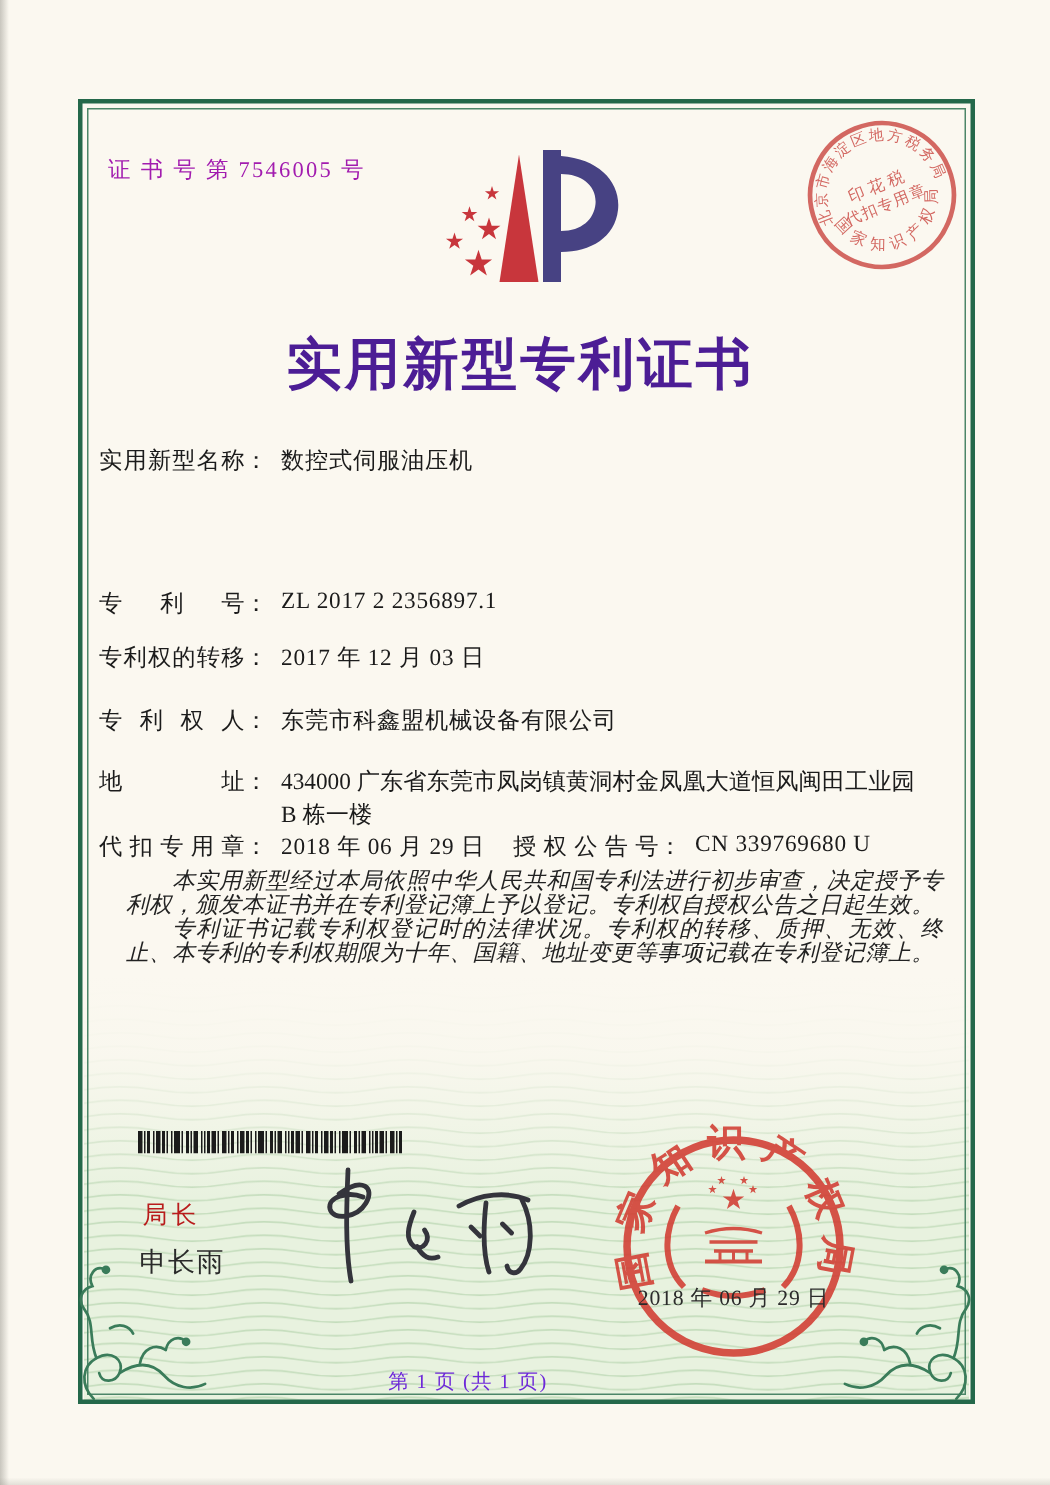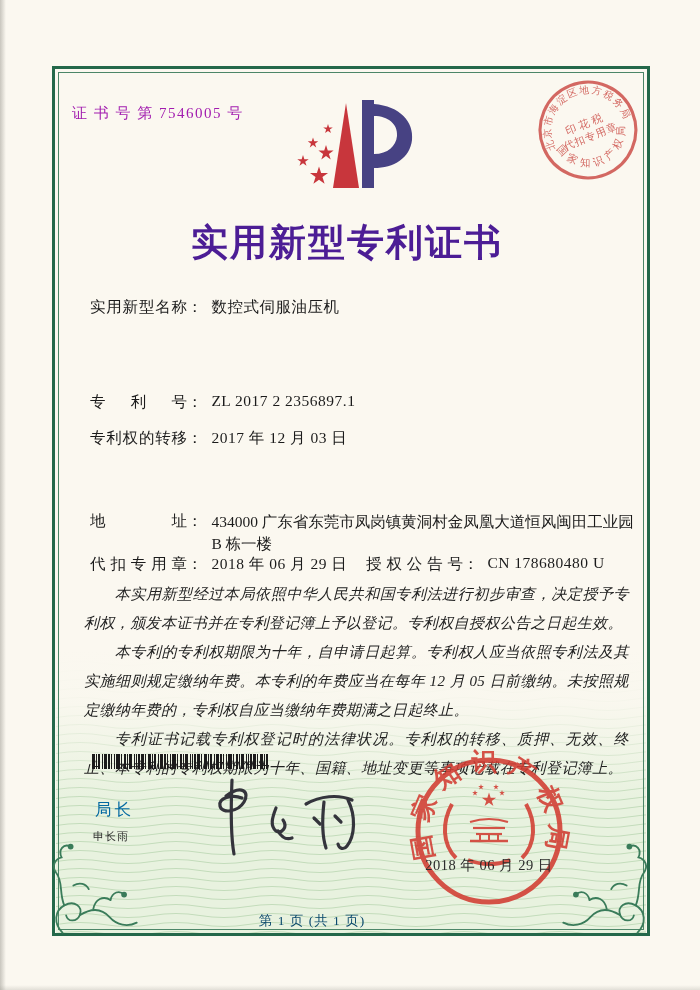--- a/index.html
+++ b/index.html
@@ -31,50 +31,50 @@
 
   .cert-no { position:absolute; left:72px; top:104px; z-index:3;
     font-size:15px; letter-spacing:1.5px; color:#a21caf; }
 
   .logo { position:absolute; left:286px; top:96px; z-index:3; }
 
   .title { position:absolute; left:50%; top:206px; transform:translateX(-51%); z-index:3;
     font-size:37px; font-weight:600; letter-spacing:2px; white-space:nowrap; color:#4c1d95;margin-top:12px; }
 
   
-  .frow { position:absolute; left:90px; width:560px; font-size:15.5px; z-index:3; color:#1b1b1b; }
+  .frow { position:absolute; left:66px; width:560px; font-size:15.5px; z-index:3; color:#1b1b1b; }
   .flabel { display:inline-block; width:97px; text-align:justify; text-align-last:justify;
     text-justify:inter-character; vertical-align:top; }
   .fcolon { vertical-align:top; }
   .fvalue { margin-left:5px; letter-spacing:.5px; }
   .addr { display:inline-block; width:430px; vertical-align:top; line-height:21.5px; letter-spacing:0; }
   .grant-right { position:absolute; left:276px; top:0; white-space:nowrap; }
 
   
   .body-text { position:absolute; left:84px; top:580px; width:545px; z-index:3; }
-  .body-text p { font-size:15px; line-height:29px; text-indent:2.05em; text-align:justify;
+  .body-text p { font-size:15px; line-height:16px; text-indent:2.05em; text-align:justify;
     font-style:italic; letter-spacing:.4px; color:#222; }
 
   .barcode { position:absolute; left:92px; top:754px; z-index:3; }
 
   .signer-title { position:absolute; left:95px; top:799px; font-size:16.5px; letter-spacing:3px;
-    font-family:"Liberation Sans","DejaVu Sans",sans-serif; z-index:3; color:#0369a1; }
-  .signer-name  { position:absolute; left:93px; top:829px; font-size:11px; letter-spacing:1px;
+    font-family:"Liberation Sans","DejaVu Sans",sans-serif; z-index:3; color:#b91c1c; }
+  .signer-name  { position:absolute; left:93px; top:829px; font-size:18px; letter-spacing:1px;
     font-family:"Liberation Sans","DejaVu Sans",sans-serif; z-index:3; color:#2a2a2a; }
   .signature { position:absolute; left:198px; top:774px; z-index:3; }
 
   .seal { position:absolute; left:400px; top:744px; z-index:3; }
   .seal-date { position:absolute; left:400px; top:856px; width:178px; text-align:center; z-index:4;
     font-size:14.5px; letter-spacing:.5px; color:#2b2b2b; }
 
   .tax-stamp { position:absolute; left:536px; top:78px; width:104px; height:104px;
     transform:rotate(-22deg); z-index:3; }
 
   .footer { position:absolute; left:0; top:912px; width:624px; text-align:center; z-index:3;
-    font-size:13.5px; letter-spacing:1px; color:#0c4a6e; }
+    font-size:13.5px; letter-spacing:1px; color:#6d28d9; }
 </style>
 </head>
 <body>
 
 <svg width="0" height="0" style="position:absolute" aria-hidden="true">
   <defs>
     <path id="star5" d="M0,-1 L0.2245,-0.309 L0.9511,-0.309 L0.3633,0.118 L0.5878,0.809 L0,0.382 L-0.5878,0.809 L-0.3633,0.118 L-0.9511,-0.309 L-0.2245,-0.309 Z"></path>
   </defs>
 </svg>
 
@@ -143,36 +143,39 @@
     <span class="fvalue">数控式伺服油压机</span>
   </div>
   <div class="frow" style="top:392px">
     <span class="flabel">专利号</span><span class="fcolon">：</span>
     <span class="fvalue">ZL 2017 2 2356897.1</span>
   </div>
   <div class="frow" style="top:428px">
     <span class="flabel">专利权的转移</span><span class="fcolon">：</span>
     <span class="fvalue">2017 年 12 月 03 日</span>
   </div>
+  <div class="frow" style="top:470px">
+    <span class="flabel">专利权人</span><span class="fcolon">：</span>
+    <span class="fvalue">东莞市科鑫盟机械设备有限公司</span>
+  </div>
   <div class="frow" style="top:511px">
     <span class="flabel">地址</span><span class="fcolon">：</span>
     <span class="fvalue addr">434000 广东省东莞市凤岗镇黄洞村金凤凰大道恒风闽田工业园 B 栋一楼</span>
   </div>
   <div class="frow" style="top:554px">
     <span class="flabel">代扣专用章</span><span class="fcolon">：</span>
     <span class="fvalue">2018 年 06 月 29 日</span>
     <span class="grant-right">
       <span class="flabel">授权公告号</span><span class="fcolon">：</span>
-      <span class="fvalue">CN 178680480 U</span>
+      <span class="fvalue">CN 339769680 U</span>
     </span>
   </div>
 
   <div class="body-text">
     <p>本实用新型经过本局依照中华人民共和国专利法进行初步审查，决定授予专利权，颁发本证书并在专利登记簿上予以登记。专利权自授权公告之日起生效。</p>
-    <p>本专利的专利权期限为十年，自申请日起算。专利权人应当依照专利法及其实施细则规定缴纳年费。本专利的年费应当在每年 12 月 05 日前缴纳。未按照规定缴纳年费的，专利权自应当缴纳年费期满之日起终止。</p>
     <p>专利证书记载专利权登记时的法律状况。专利权的转移、质押、无效、终止、本专利的专利权期限为十年、国籍、地址变更等事项记载在专利登记簿上。</p>
   </div>
 
   <svg class="barcode" width="177" height="15" viewBox="0 0 177 15">
     <path d="M0,7.5 H177" stroke="#1b1b1b" stroke-width="15" stroke-dasharray="3 1 1 1 2 2 1 1 3 1 2 1 1 2 1 1 4 1 1 2 2 1 1 1 3 2 1 1 1 1 2 1 3 1 1 2"></path>
   </svg>
 
   <div class="signer-title">局长</div>
   <div class="signer-name">申长雨</div>
 

